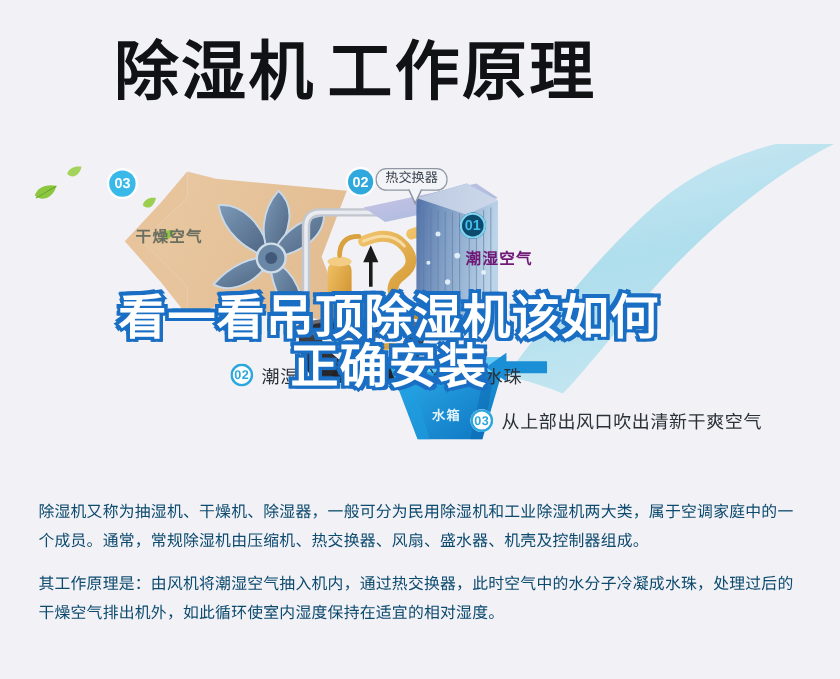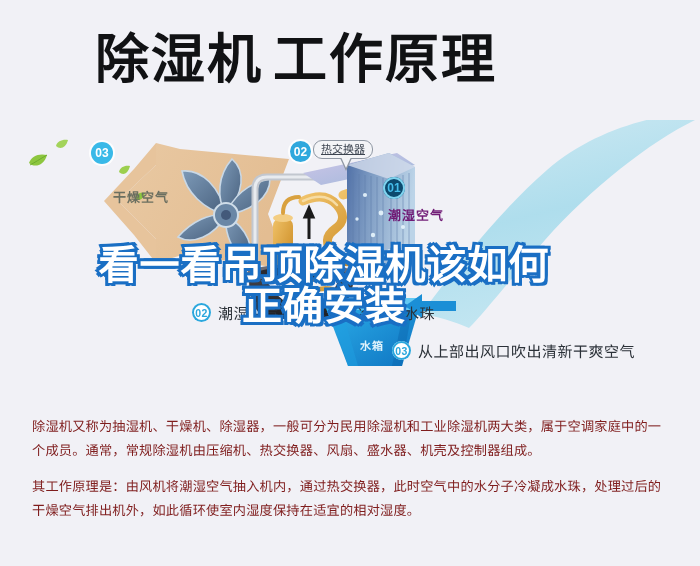--- a/index.html
+++ b/index.html
@@ -69,21 +69,21 @@
   .badge.b03{width:22px;height:22px;left:91px;top:27px;background:#39b9e8;}
   .badge.b02{width:21px;height:21px;left:290px;top:26px;background:#2fa8dd;}
   .badge.b01{width:22px;height:22px;left:383px;top:62px;background:#0c4a6e;color:#44bdea;box-shadow:inset 0 0 0 2px #7fd3ef;}
 
   
   .bubble{
     position:absolute;left:313px;top:25px;
     padding:2px 7px 3px 7px;
     border:1.4px solid #8f97a3;border-radius:9px;
     background:#f3f4f7;color:#3c4450;
-    font-size:11px;line-height:1.1;white-space:nowrap;text-decoration:underline;
+    font-size:11px;line-height:1.1;white-space:nowrap;
   }
   .bubble .tail{
     position:absolute;left:26px;bottom:-13px;width:0;height:0;
     border-left:6px solid transparent;border-right:6px solid transparent;
     border-top:13px solid #8f97a3;
   }
   .bubble .tail:after{
     content:"";position:absolute;left:-5px;top:-14px;width:0;height:0;
     border-left:5px solid transparent;border-right:5px solid transparent;
     border-top:11px solid #f3f4f7;
@@ -132,21 +132,21 @@
        2px 0 0 #1a6fc4, -2px 0 0 #1a6fc4,
        0 2px 0 #1a6fc4, 0 -2px 0 #1a6fc4,
        3px 3px 0 #1a6fc4, -3px 3px 0 #1a6fc4,
        3px -3px 0 #1a6fc4, -3px -3px 0 #1a6fc4;
   }
   .overlay .line.l2{font-size:40px;}
 
   
   .body-text{
     position:absolute;left:32px;top:415px;width:640px;
-    color:#7f1d1d;font-size:13.2px;line-height:24px;
+    color:#0c4a6e;font-size:13.2px;line-height:24px;
     letter-spacing:.2px;
   }
   .body-text p{margin:0 0 12px 0;}
   .body-text p:last-child{margin-bottom:0;}
 </style>
 </head>
 <body>
 
 <div id="page">
 

